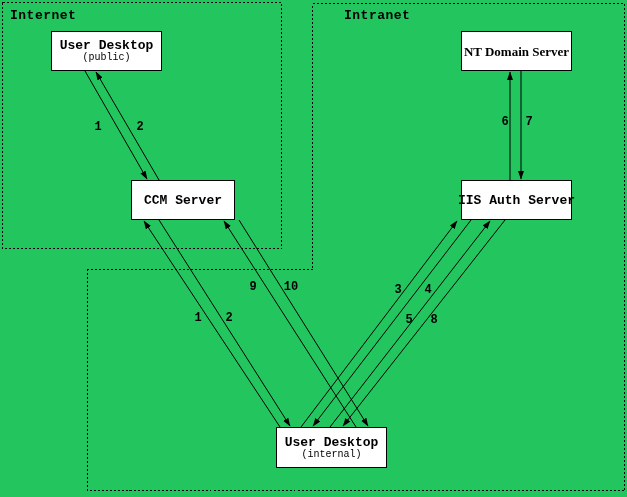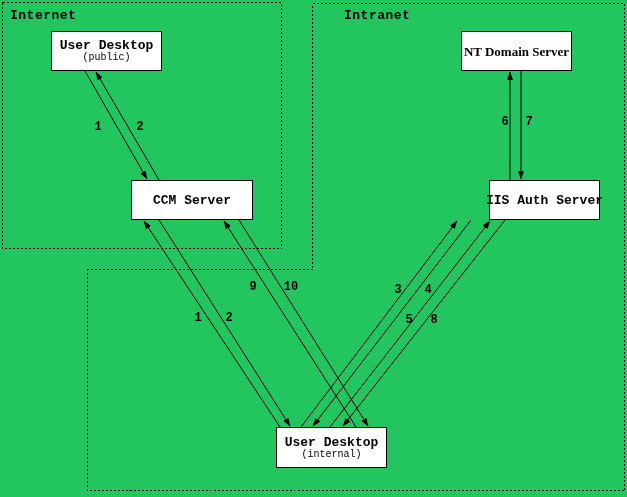--- a/index.html
+++ b/index.html
@@ -86,29 +86,29 @@
   </svg>
 
   <div class="zlabel" style="left:10px; top:8px;">Internet</div>
   <div class="zlabel" style="left:316px; top:8px;margin-left:28px;">Intranet</div>
 
   <div class="node" style="left:51px; top:31px; width:111px; height:40px;">
     <div class="node-title">User Desktop</div>
     <div class="node-sub">(public)</div>
   </div>
 
-  <div class="node" style="left:131px; top:180px; width:122px; height:40px;">
+  <div class="node" style="left:131px; top:180px; width:104px; height:40px;">
     <div class="node-title">CCM Server</div>
   </div>
 
   <div class="node" style="left:461px; top:31px; width:111px; height:40px;font-family:Liberation Serif, serif;">
     <div class="node-title">NT Domain Server</div>
   </div>
 
-  <div class="node" style="left:461px; top:180px; width:111px; height:40px;margin-left:28px;">
+  <div class="node" style="left:461px; top:180px; width:111px; height:40px;">
     <div class="node-title">IIS Auth Server</div>
   </div>
 
   <div class="node" style="left:276px; top:427px; width:111px; height:41px;">
     <div class="node-title">User Desktop</div>
     <div class="node-sub">(internal)</div>
   </div>
 
   <span class="elabel" style="left:98px;  top:127px;">1</span>
   <span class="elabel" style="left:140px; top:127px;">2</span>

